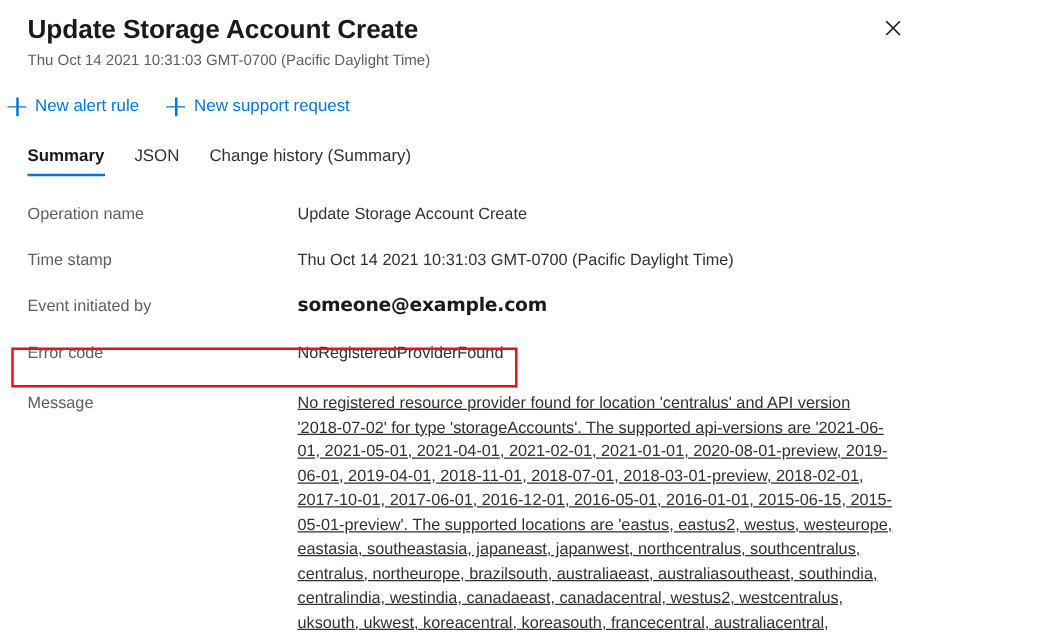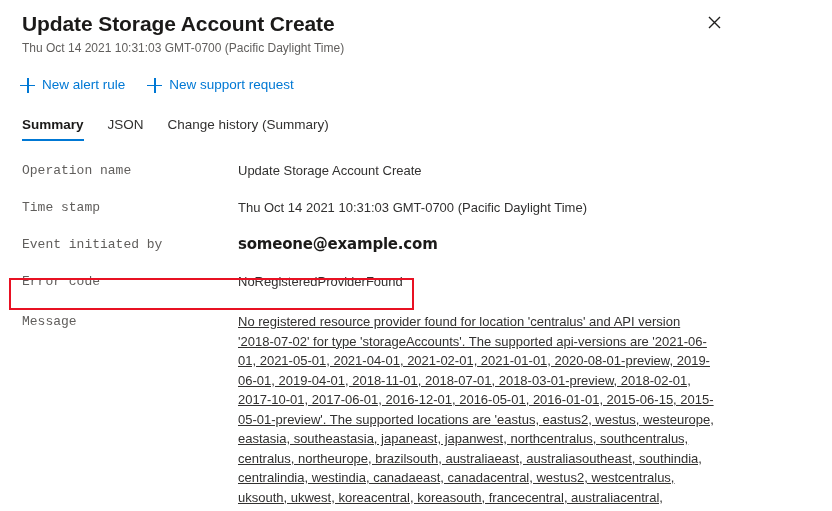--- a/index.html
+++ b/index.html
@@ -53,21 +53,21 @@
     border: none;
     padding: 0;
   }
   .close-btn svg { display: block; }
 
   
   .commandbar {
     display: flex;
     align-items: center;
     gap: 22px;
-    padding: 18px 22px 0 20px;
+    padding: 18px 22px 0 6px;
   }
   .cmd-link {
     display: flex;
     align-items: center;
     gap: 7px;
     font-size: 13.5px;
     color: #0078d4;
     cursor: pointer;
     line-height: 20px;
     white-space: nowrap;
@@ -131,21 +131,20 @@
     display: flex;
     align-items: flex-start;
     font-size: 13px;
     line-height: 19px;
     margin-bottom: 18px;
   }
   .row-label {
     flex: 0 0 216px;
     color: #605e5c;
     padding-left: 0;
-    font-family: Liberation Mono, monospace;
   }
   .row-value {
     flex: 1 1 auto;
     color: #323130;
     max-width: 586px;
     word-wrap: break-word;
   }
   .row-value.redacted {
     font-family: "DejaVu Sans", sans-serif;
     font-weight: bold;

